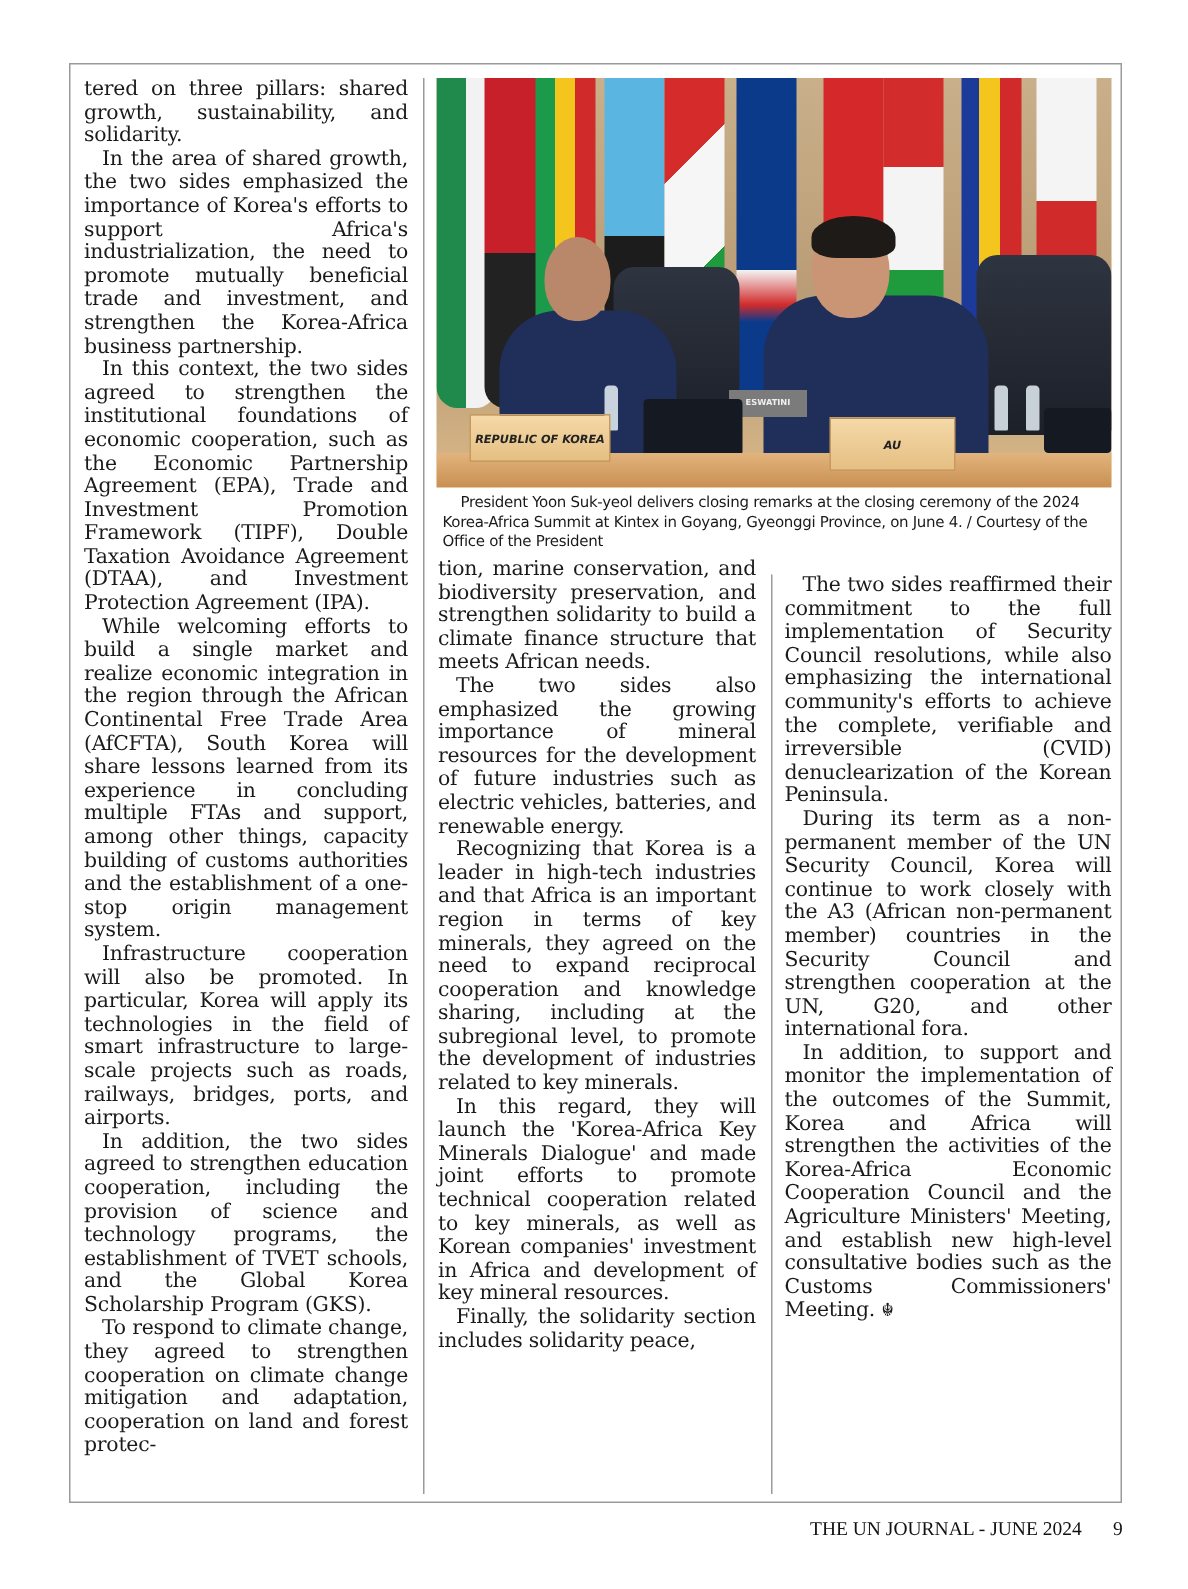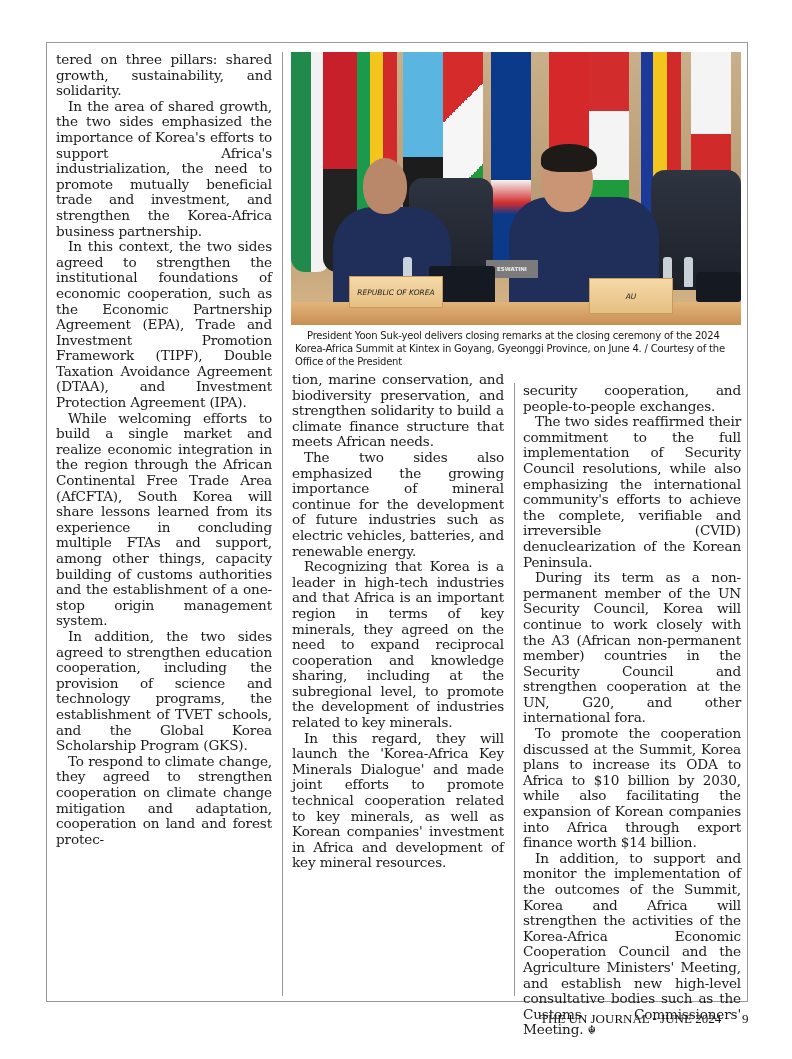--- a/index.html
+++ b/index.html
@@ -29,22 +29,22 @@
     background: linear-gradient(180deg, #c9b08a 0%, #b89a73 60%, #d9b98a 100%);
   }
   .flag { position: absolute; top: -10px; width: 40px; height: 230px; border-radius: 0 0 14px 14px; }
   .chair { position: absolute; background: linear-gradient(180deg, #2e3440, #1c2029); border-radius: 14px 14px 4px 4px; }
   .person-body { position: absolute; background: #1f2f5a; border-radius: 40px 40px 0 0; }
   .head { position: absolute; background: #c99574; border-radius: 50% 50% 46% 46%; }
   .hair { position: absolute; background: #1e1a18; border-radius: 50% 50% 30% 30%; }
   .desk { position: absolute; left: 0; top: 250px; width: 450px; height: 23px; background: linear-gradient(180deg,#e2b47d,#c98f52); }
   .plate {
     position: absolute; background: linear-gradient(180deg,#f5d9a8,#e5bf83); border: 1px solid #c79a5e;
-    font-family: "DejaVu Sans", "Liberation Sans", sans-serif; font-weight: normal; font-size: 7.5px;
-    color: #222; display: flex; align-items: center; justify-content: center; font-style: italic; margin-left: 36px;
+    font-family: "DejaVu Sans", "Liberation Sans", sans-serif; font-weight: bold; font-size: 7.5px;
+    color: #222; display: flex; align-items: center; justify-content: center; font-style: italic;
   }
   .bottle { position: absolute; width: 9px; height: 30px; background: rgba(230,240,245,0.85); border-radius: 3px 3px 1px 1px; }
   .monitor { position: absolute; background: #151a22; border-radius: 3px; }
   .eswatini {
     position: absolute; left: 195px; top: 208px; width: 52px; height: 18px; background: #7b7b7b;
     color: #eee; font-family: "DejaVu Sans", "Liberation Sans", sans-serif; font-size: 5.5px; font-weight: bold;
     display: flex; align-items: center; justify-content: center;
   }
 
   .caption {
@@ -64,20 +64,21 @@
 </head>
 <body>
 
 <div class="frame"></div>
 
 <div class="col" id="col1">
   <p class="cont">tered on three pillars: shared growth, sustainability, and solidarity.</p>
   <p>In the area of shared growth, the two sides emphasized the importance of Korea's efforts to support Africa's industrialization, the need to promote mutually beneficial trade and investment, and strengthen the Korea-Africa business partnership.</p>
   <p>In this context, the two sides agreed to strengthen the institutional foundations of economic cooperation, such as the Economic Partnership Agreement (EPA), Trade and Investment Promotion Framework (TIPF), Double Taxation Avoidance Agreement (DTAA), and Investment Protection Agreement (IPA).</p>
   <p>While welcoming efforts to build a single market and realize economic integration in the region through the African Continental Free Trade Area (AfCFTA), South Korea will share lessons learned from its experience in concluding multiple FTAs and support, among other things, capacity building of customs authorities and the establishment of a one-stop origin management system.</p>
+  <p>Infrastructure cooperation will also be promoted. In particular, Korea will apply its technologies in the field of smart infrastructure to large-scale projects such as roads, railways, bridges, ports, and airports.</p>
   <p>In addition, the two sides agreed to strengthen education cooperation, including the provision of science and technology programs, the establishment of TVET schools, and the Global Korea Scholarship Program (GKS).</p>
   <p>To respond to climate change, they agreed to strengthen cooperation on climate change mitigation and adaptation, cooperation on land and forest protec-</p>
 </div>
 
 <div class="sep" id="sep1"></div>
 
 <div class="photo">
   <div class="flag" style="left:0;background:linear-gradient(90deg,#1f8a4c 50%,#f2f2f2 50%);"></div>
   <div class="flag" style="left:32px;background:linear-gradient(180deg,#c8202a 55%,#222 55%);"></div>
   <div class="flag" style="left:66px;background:linear-gradient(90deg,#1a9a4a 33%,#f4c51c 33%,#f4c51c 66%,#d12a2a 66%);"></div>
@@ -108,31 +109,30 @@
 
   <div class="desk"></div>
   <div class="plate" style="left:22px;top:224px;width:92px;height:30px;">REPUBLIC OF KOREA</div>
   <div class="plate" style="left:262px;top:226px;width:82px;height:34px;">AU</div>
 </div>
 
 <div class="caption">President Yoon Suk-yeol delivers closing remarks at the closing ceremony of the 2024 Korea-Africa Summit at Kintex in Goyang, Gyeonggi Province, on June 4. / Courtesy of the Office of the President</div>
 
 <div class="col" id="col2">
   <p class="cont">tion, marine conservation, and biodiversity preservation, and strengthen solidarity to build a climate finance structure that meets African needs.</p>
-  <p>The two sides also emphasized the growing importance of mineral continue for the development of future industries such as electric vehicles, batteries, and renewable energy.</p>
+  <p>The two sides also emphasized the growing importance of mineral resources for the development of future industries such as electric vehicles, batteries, and renewable energy.</p>
   <p>Recognizing that Korea is a leader in high-tech industries and that Africa is an important region in terms of key minerals, they agreed on the need to expand reciprocal cooperation and knowledge sharing, including at the subregional level, to promote the development of industries related to key minerals.</p>
   <p>In this regard, they will launch the 'Korea-Africa Key Minerals Dialogue' and made joint efforts to promote technical cooperation related to key minerals, as well as Korean companies' investment in Africa and development of key mineral resources.</p>
+  <p>Finally, the solidarity section includes solidarity peace,</p>
 </div>
 
 <div class="sep" id="sep2"></div>
 
 <div class="col" id="col3">
-  <p class="cont">security cooperation, and people-to-people exchanges.</p>
   <p>The two sides reaffirmed their commitment to the full implementation of Security Council resolutions, while also emphasizing the international community's efforts to achieve the complete, verifiable and irreversible (CVID) denuclearization of the Korean Peninsula.</p>
   <p>During its term as a non-permanent member of the UN Security Council, Korea will continue to work closely with the A3 (African non-permanent member) countries in the Security Council and strengthen cooperation at the UN, G20, and other international fora.</p>
-  <p>To promote the cooperation discussed at the Summit, Korea plans to increase its ODA to Africa to $10 billion by 2030, while also facilitating the expansion of Korean companies into Africa through export finance worth $14 billion.</p>
   <p><span>In addition, to support and monitor the implementation of the outcomes of the Summit, Korea and Africa will strengthen the activities of the Korea-Africa Economic Cooperation Council and the Agriculture Ministers' Meeting, and establish new high-level consultative bodies such as the Customs Commissioners' Meeting.</span> <span class="end-mark">☬</span></p>
 </div>
 
 <div class="footer">
   <span class="journal">THE UN JOURNAL - JUNE 2024</span>
   <span class="page-num">9</span>
 </div>
 
 </body></html>

